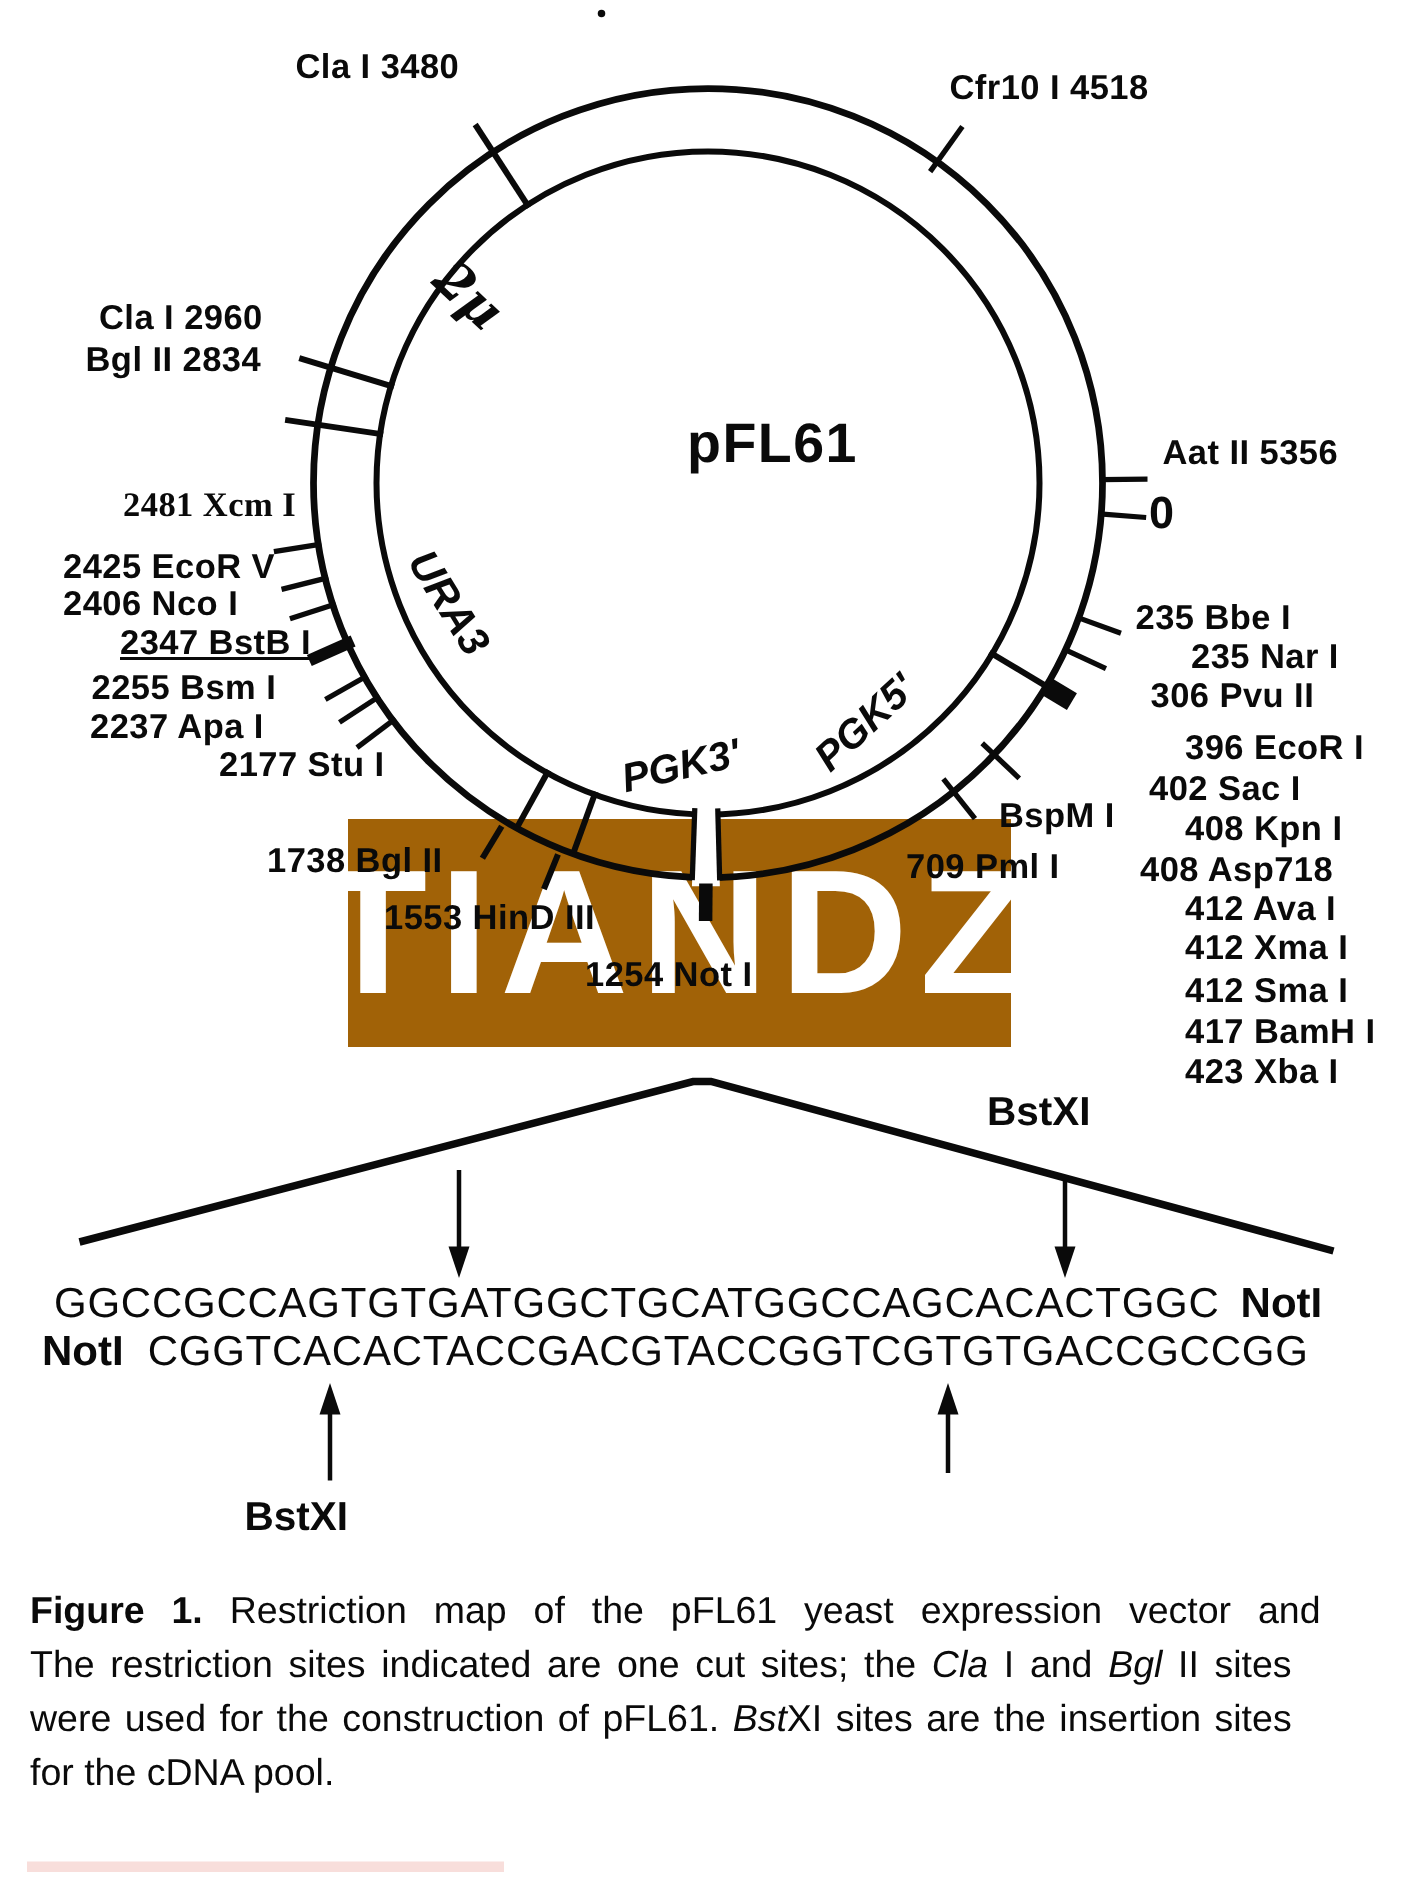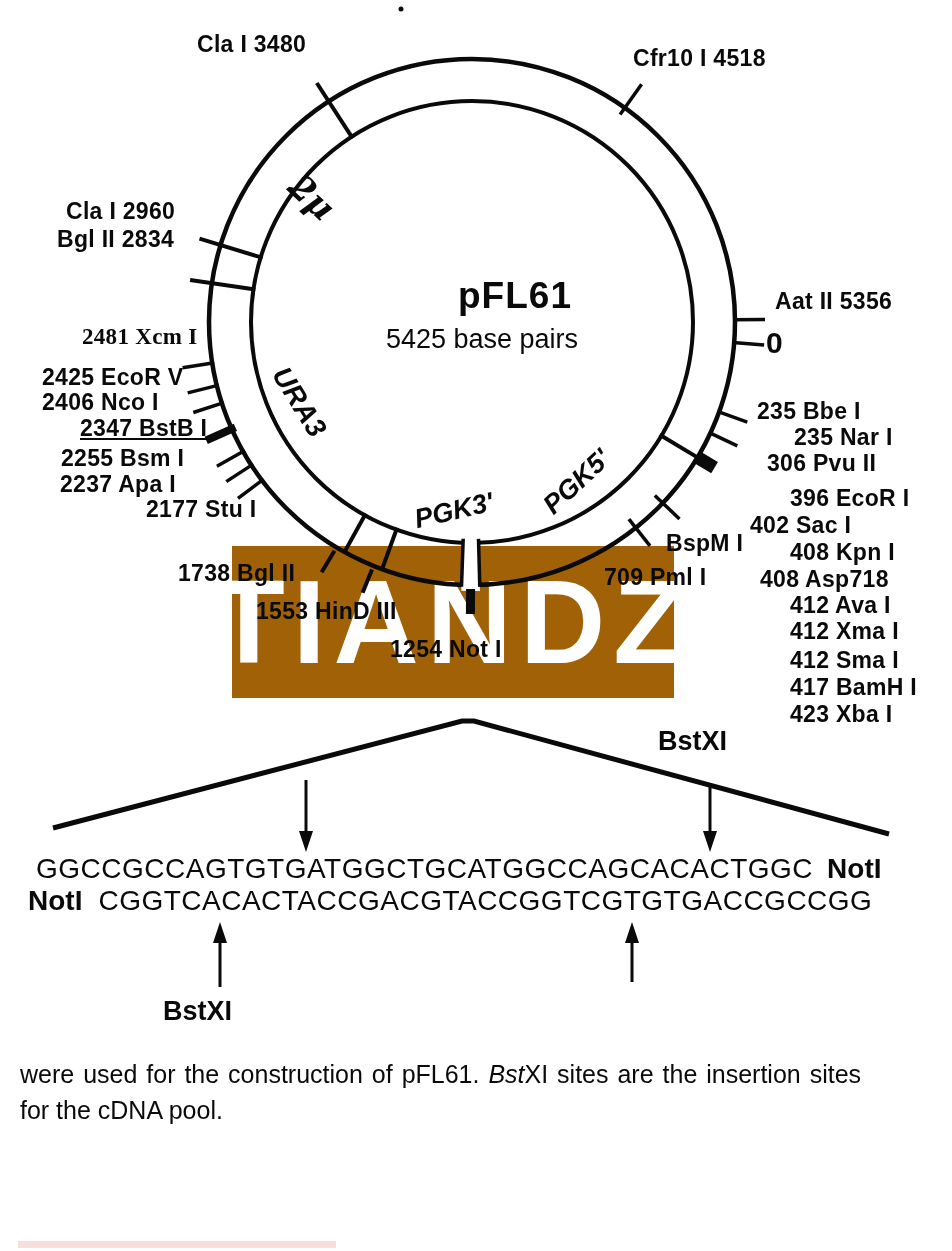--- a/index.html
+++ b/index.html
@@ -85,21 +85,20 @@
       <line x1="632" y1="938" x2="632" y2="982" stroke-width="3"></line>
       <polygon points="632,922 625,943 639,943" fill="#0a0a0a" stroke="none"></polygon>
 
       <circle cx="401" cy="9" r="2.5" fill="#0a0a0a" stroke="none"></circle>
     </g>
   </svg>
 
   <div class="layer" style="width:952px;height:1251px;">
 
     <div class="center-title" style="left:477px;top:296px;margin-left:38px;">pFL61</div>
-    <div class="center-sub" style="left:482px;top:339px;">5425 base pairs</div>
 
     <div class="region-label" style="left:312px;top:197px;font-size:34px;font-family:'DejaVu Serif',serif;transform:translate(-50%,-50%) rotate(43deg);">2μ</div>
     <div class="region-label" style="left:299px;top:402px;font-size:28px;transform:translate(-50%,-50%) rotate(58deg);">URA3</div>
     <div class="region-label" style="left:454px;top:511px;font-size:27px;transform:translate(-50%,-50%) rotate(-13deg);">PGK3'</div>
     <div class="region-label" style="left:577px;top:482px;font-size:27px;transform:translate(-50%,-50%) rotate(-43deg);">PGK5'</div>
 
     <div class="site-label" style="left:197px;top:31px;">Cla I  3480</div>
     <div class="site-label" style="left:633px;top:45px;">Cfr10 I  4518</div>
     <div class="site-label" style="left:66px;top:198px;">Cla I  2960</div>
     <div class="site-label" style="left:57px;top:226px;">Bgl II  2834</div>
@@ -112,38 +111,40 @@
     <div class="site-label" style="left:146px;top:496px;">2177  Stu I</div>
     <div class="site-label" style="left:178px;top:560px;">1738  Bgl II</div>
     <div class="site-label" style="left:256px;top:598px;">1553  HinD III</div>
     <div class="site-label" style="left:390px;top:636px;">1254  Not I</div>
     <div class="site-label" style="left:775px;top:288px;">Aat II  5356</div>
     <div class="origin-label" style="left:766px;top:326px;">0</div>
     <div class="site-label" style="left:757px;top:398px;">235  Bbe I</div>
     <div class="site-label" style="left:774px;top:424px;margin-left:20px;">235  Nar I</div>
     <div class="site-label" style="left:767px;top:450px;">306  Pvu II</div>
     <div class="site-label" style="left:790px;top:485px;">396  EcoR I</div>
-    <div class="site-label" style="left:750px;top:512px;text-align:right;">402  Sac I</div>
+    <div class="site-label" style="left:766px;top:512px;text-align:right;">402  Sac I</div>
     <div class="site-label" style="left:790px;top:539px;">408  Kpn I</div>
     <div class="site-label" style="left:760px;top:566px;">408  Asp718</div>
     <div class="site-label" style="left:790px;top:592px;">412  Ava I</div>
     <div class="site-label" style="left:790px;top:618px;">412  Xma I</div>
     <div class="site-label" style="left:790px;top:647px;">412  Sma I</div>
     <div class="site-label" style="left:790px;top:674px;">417  BamH I</div>
     <div class="site-label" style="left:790px;top:701px;">423  Xba I</div>
     <div class="site-label" style="left:666px;top:530px;">BspM I</div>
     <div class="site-label" style="left:604px;top:564px;">709  Pml I</div>
 
     <div class="bstxi" style="left:658px;top:726px;">BstXI</div>
 
     <div class="seq-line" style="left:36px;top:853px;"><span class="seq-strand">GGCCGCCAGTGTGATGGCTGCATGGCCAGCACACTGGC</span><span class="seq-noti" style="margin-left:14px;">NotI</span></div>
 
     <div class="seq-line" style="left:28px;top:885px;"><span class="seq-noti" style="margin-right:16px;">NotI</span><span class="seq-strand">CGGTCACACTACCGACGTACCGGTCGTGTGACCGCCGG</span></div>
 
     <div class="bstxi" style="left:163px;top:996px;">BstXI</div>
 
     <div class="caption">
+      <div class="cap-line ws1"><span class="cap-bold">Figure 1.</span><span> Restriction map of the pFL61 yeast expression vector and</span></div>
+      <div class="cap-line ws3"><span>The restriction sites indicated are one cut sites; the </span><span class="cap-it">Cla</span><span> I and </span><span class="cap-it">Bgl</span><span> II sites</span></div>
       <div class="cap-line ws4"><span>were used for the construction of pFL61. </span><span class="cap-it">Bst</span><span>XI sites are the insertion sites</span></div>
       <div class="cap-line">for the cDNA pool.</div>
     </div>
 
   </div>
 </div>
 
 </body></html>

